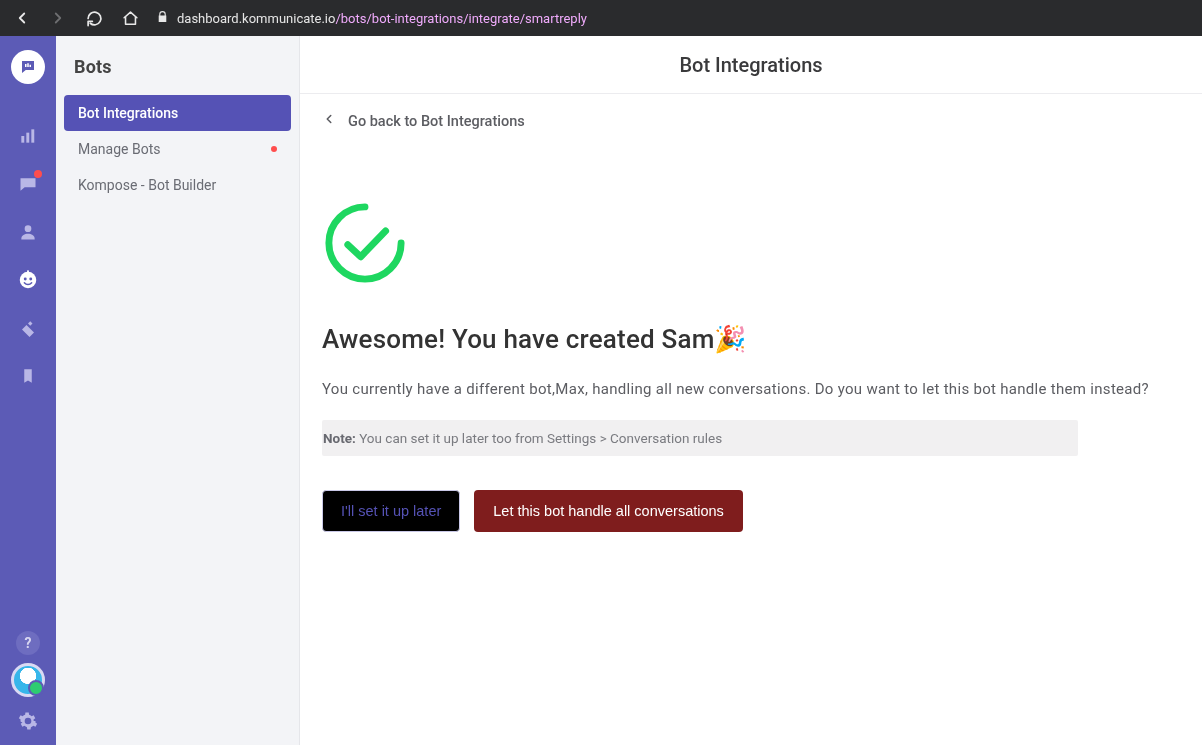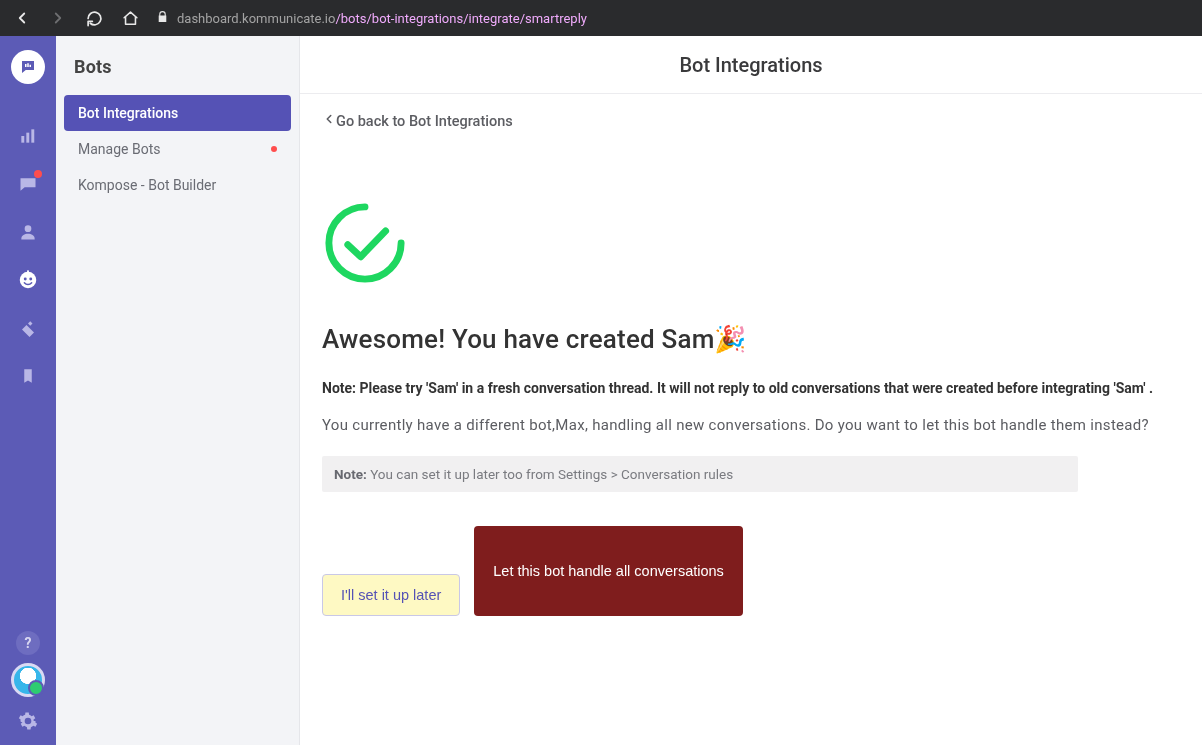--- a/index.html
+++ b/index.html
@@ -35,21 +35,21 @@
     .url-pill {
       flex: 1;
       display: flex;
       align-items: center;
       gap: 8px;
       font-size: 13px;
       padding-left: 4px;
     }
     .url-lock { color: #e8e8e8; }
     .url-text { white-space: nowrap; }
-    .url-text .host { color: #a3a3a3; }
+    .url-text .host { color: #e5e5e5; }
     .url-text .path { color: #f0abfc; }
 
     
     .app {
       display: flex;
       height: calc(745px - 36px);
       width: 100%;
     }
 
     
@@ -182,20 +182,21 @@
       display: flex;
       align-items: center;
       justify-content: center;
       font-size: 20px;
       font-weight: 500;
       color: #3a3a3c;
     }
     .backline {
       display: flex;
       align-items: center;
+      gap: 12px;
       padding: 18px 22px 0 22px;
       color: #5c5d62;
       font-size: 14.5px;
       font-weight: 500;
       cursor: pointer;
     }
     .content {
       padding: 70px 22px 30px 22px;
     }
     .check-wrap { margin-bottom: 34px; }
@@ -219,39 +220,38 @@
       font-size: 15px;
       color: #5c5d62;
       letter-spacing: 0.3px;
       margin-bottom: 22px;
     }
     .note-box {
       width: 756px;
       background: #f1f0f1;
       color: #7a7b80;
       font-size: 13.5px;
-      padding: 10px 12px;
+      padding: 10px 1px;
       border-radius: 2px;
       margin-bottom: 34px;
     }
     .note-box b { color: #686970; }
     .btn-row { display: flex; gap: 14px; }
     .btn {
       font-size: 14.5px;
       padding: 12px 18px;
       border-radius: 4px;
       cursor: pointer;
       border: 1px solid transparent;
       font-weight: 500;
     }
     .btn-outline {
-      background: #fef9c3;
+      background: #000000;
       color: #5552b5;
       border-color: #c9c8e7;
-      margin-top: 48px;
     }
     .btn-primary {
       background: #7f1d1d;
       color: #fff;
     }
   </style>
 </head>
 <body>
 
 <div class="chrome-bar">
@@ -385,21 +385,20 @@
           <path d="M50 8 a42 42 0 1 0 42 42" fill="none" stroke="#1ED760" stroke-width="8" stroke-linecap="round"></path>
           <polyline points="30,52 45,66 74,36" fill="none" stroke="#1ED760" stroke-width="8" stroke-linecap="round" stroke-linejoin="round"></polyline>
         </svg>
       </div>
 
       <div class="headline">
         <span>Awesome! You have created Sam</span>
         <span>🎉</span>
       </div>
 
-      <div class="note-strong">Note: Please try 'Sam' in a fresh conversation thread. It will not reply to old conversations that were created before integrating 'Sam' .</div>
 
       <div class="paragraph">You currently have a different bot,Max, handling all new conversations. Do you want to let this bot handle them instead?</div>
 
       <div class="note-box">
         <b>Note:</b><span> You can set it up later too from Settings &gt; Conversation rules</span>
       </div>
 
       <div class="btn-row">
         <button class="btn btn-outline">I'll set it up later</button>
         <button class="btn btn-primary">Let this bot handle all conversations</button>

